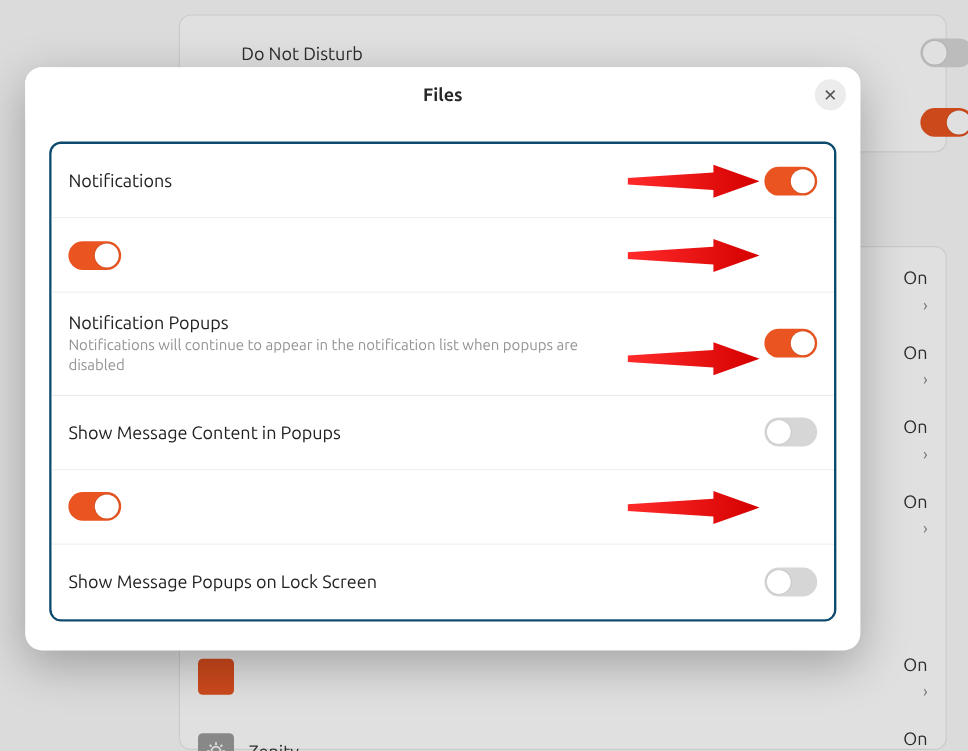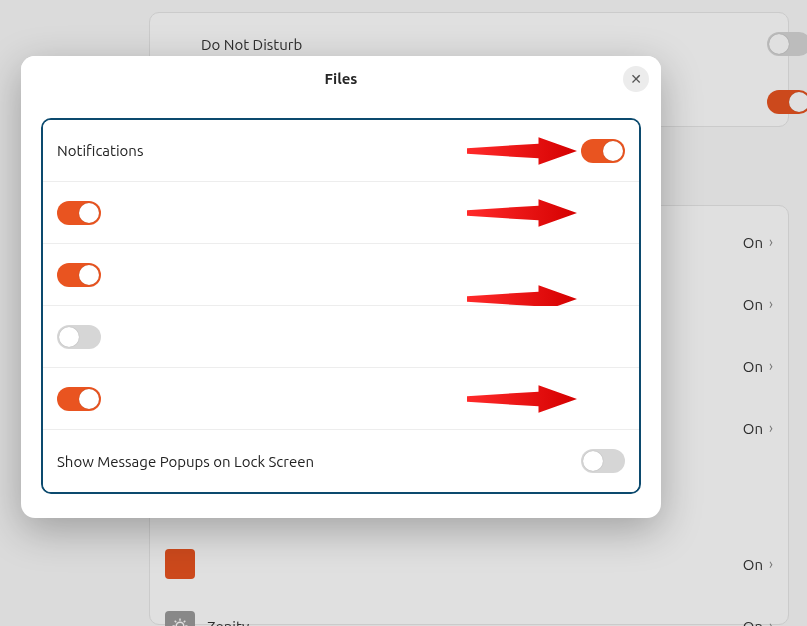--- a/index.html
+++ b/index.html
@@ -72,41 +72,42 @@
     width: 30px; height: 30px;
     border-radius: 4px;
     display: flex;
     align-items: center;
     justify-content: center;
   }
   .status-label {
     font-size: 15px;
     color: #333;
     display: flex;
-    align-items: center;
+    align-items: flex-end;
     gap: 6px;
+    flex-direction: column;
   }
   .chevron {
     font-size: 14px;
     color: #888;
   }
 
   
   .scrim {
     position: absolute;
     inset: 0;
     background: rgba(0,0,0,0.12);
   }
 
   
   .dialog {
     position: absolute;
     left: 21px;
     top: 56px;
-    width: 640px;
+    width: 696px;
     background: #fff;
     border-radius: 14px;
     box-shadow: 0 12px 40px rgba(0,0,0,0.28);
     overflow: hidden;
   }
   .dialog-header {
     position: relative;
     height: 44px;
     display: flex;
     align-items: center;
@@ -298,34 +299,41 @@
     <defs>
       <linearGradient id="rg" x1="0" y1="0" x2="1" y2="0">
         <stop offset="0" stop-color="#ff2a2a"></stop>
         <stop offset="1" stop-color="#d40000"></stop>
       </linearGradient>
     </defs>
     <polygon points="0,14 78,9 78,2 120,17 78,32 78,25 0,20" fill="url(#rg)"></polygon>
   </svg></div>
         </div>
         <div class="setting-row">
+          <div class="setting-text">
+            <div class="setting-label">Notification Popups</div>
+            <div class="setting-desc">Notifications will continue to appear in the notification list when popups are disabled</div>
+          </div>
           <span class="toggle on">
             <span class="knob"></span>
           </span>
           <div class="arrow" style="right: 62px; top: 38px;"><svg viewBox="0 0 120 34">
     <defs>
       <linearGradient id="rg" x1="0" y1="0" x2="1" y2="0">
         <stop offset="0" stop-color="#ff2a2a"></stop>
         <stop offset="1" stop-color="#d40000"></stop>
       </linearGradient>
     </defs>
     <polygon points="0,14 78,9 78,2 120,17 78,32 78,25 0,20" fill="url(#rg)"></polygon>
   </svg></div>
         </div>
         <div class="setting-row">
+          <div class="setting-text">
+            <div class="setting-label">Show Message Content in Popups</div>
+          </div>
           <span class="toggle off">
             <span class="knob"></span>
           </span>
         </div>
         <div class="setting-row">
           <span class="toggle on">
             <span class="knob"></span>
           </span>
           <div class="arrow" style="right: 62px; top: 14px;"><svg viewBox="0 0 120 34">
     <defs>

